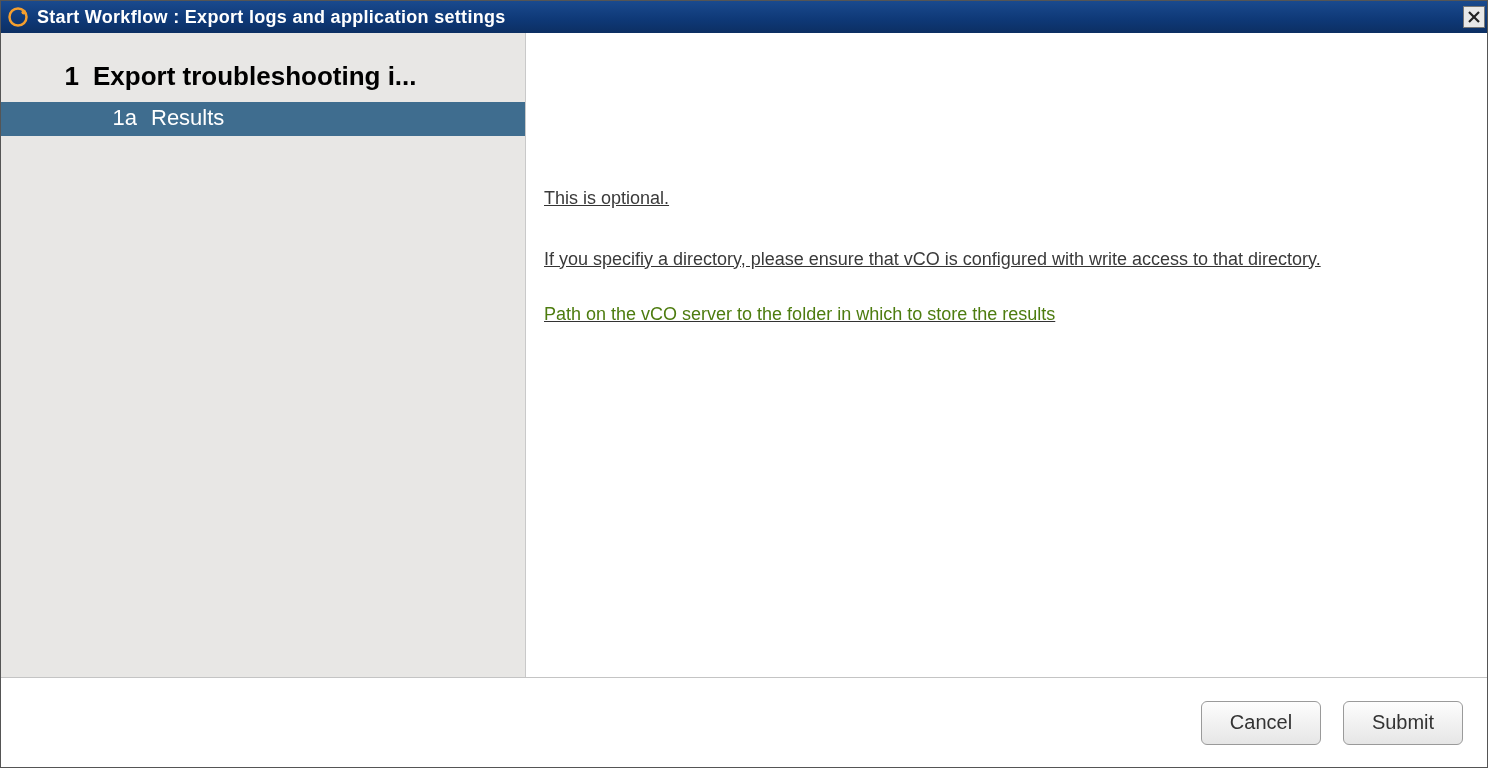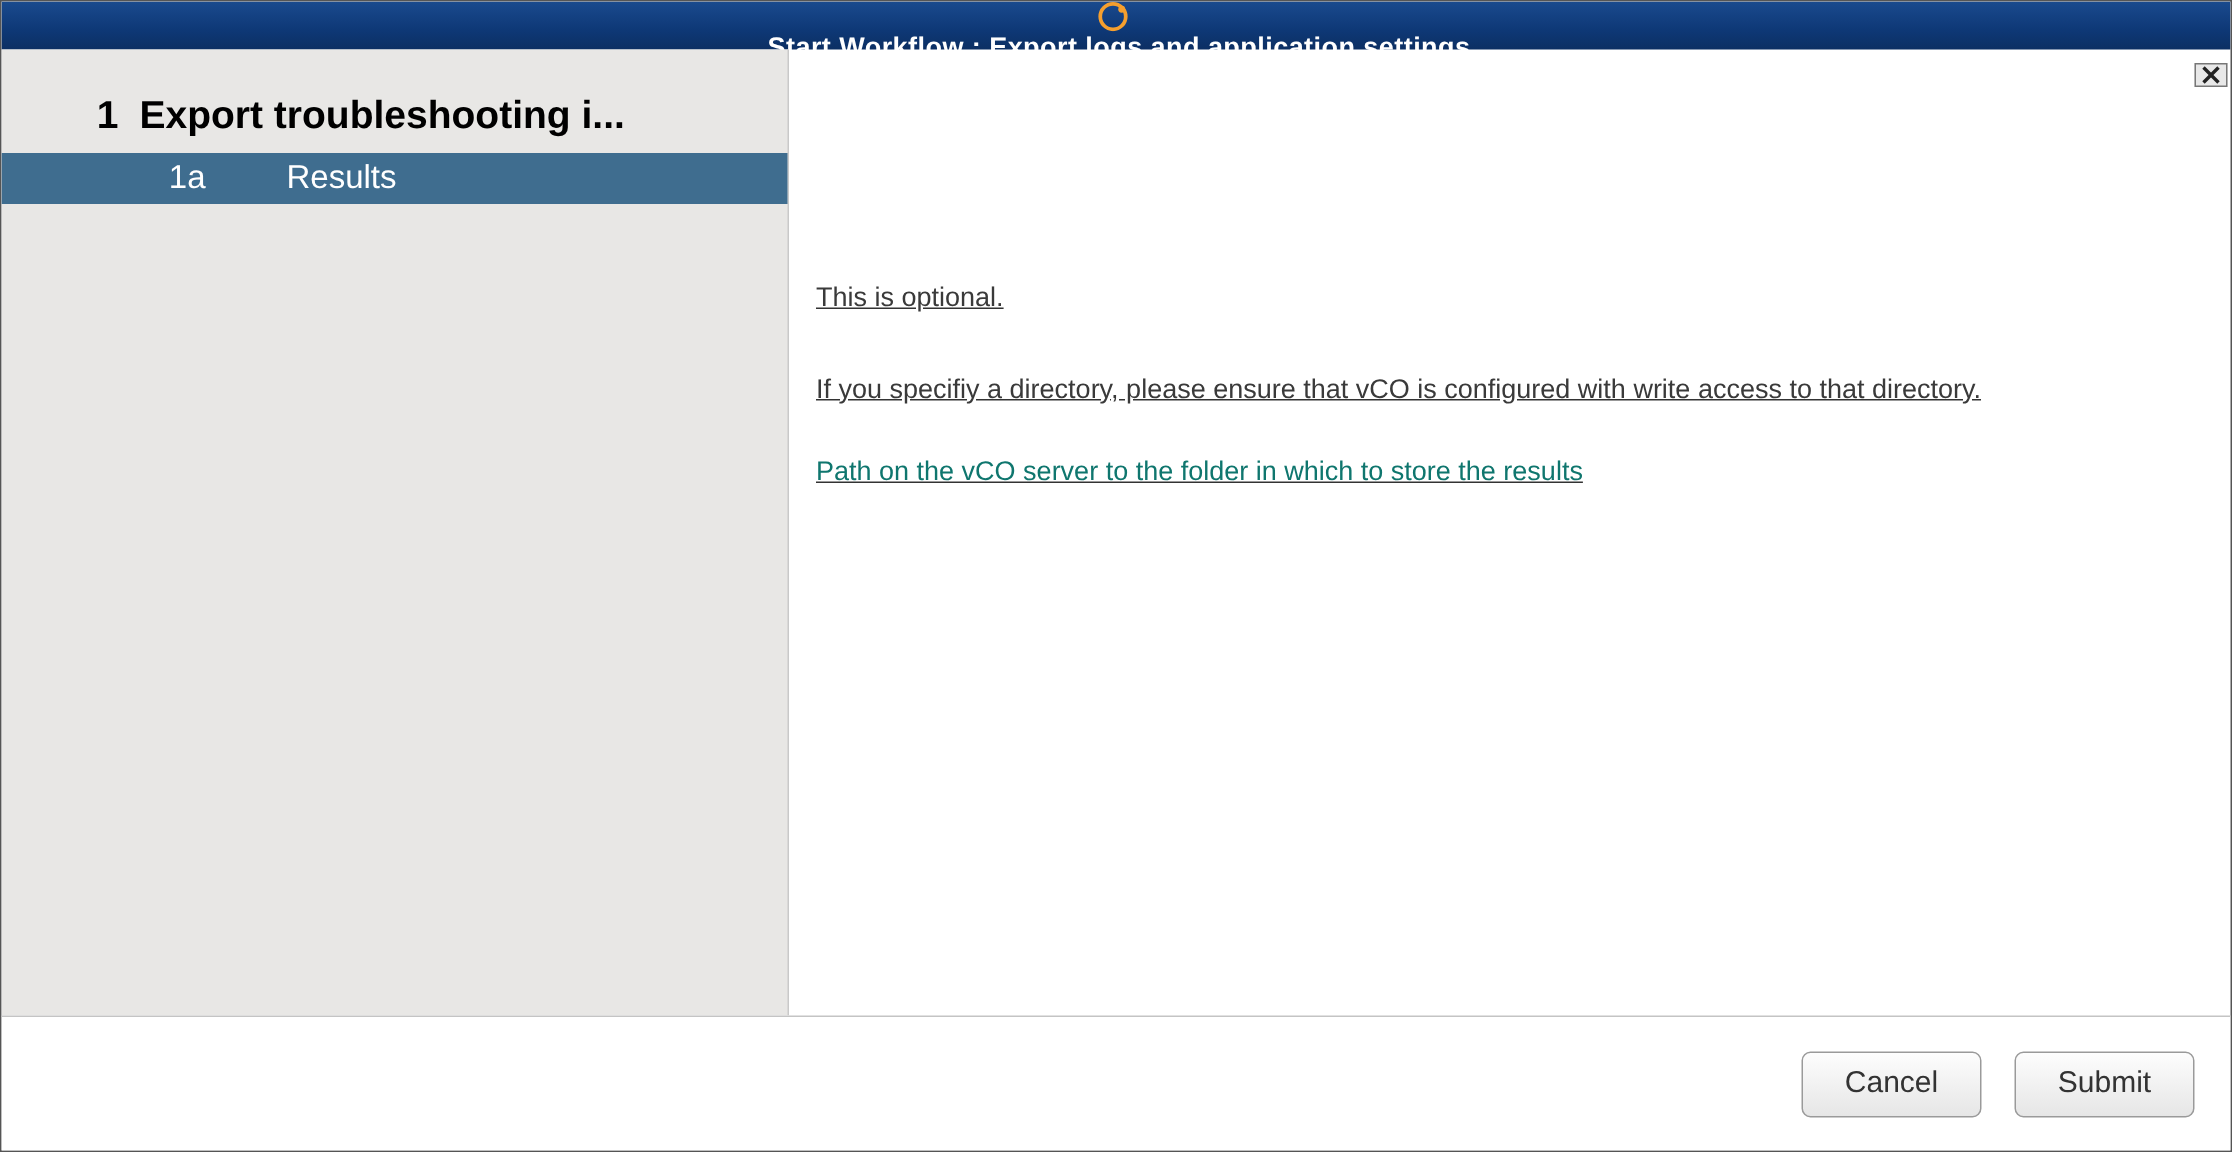--- a/index.html
+++ b/index.html
@@ -17,21 +17,20 @@
     
     .title-bar {
       background: #0f3a7a;
       background: linear-gradient(#1a4a8e 0%, #0e3876 60%, #0c2f63 100%);
       height: 32px;
       display: flex;
       align-items: center;
       padding-left: 6px;
       padding-right: 2px;
       color: #fff;
-      flex-direction: column;
     }
     .title-bar .app-icon {
       width: 22px; height: 22px;
       margin-right: 8px;
       display: flex; align-items: center; justify-content: center;
     }
     .title-bar .app-icon svg { display: block; }
     .title-bar .title-text {
       font-weight: bold;
       font-size: 18px;
@@ -77,21 +76,20 @@
       flex-shrink:0;
     }
     .step-heading .lbl { white-space: nowrap; }
     .substep {
       background: #3f6d8f;
       color: #fff;
       font-size: 22px;
       padding: 3px 0 5px 0;
       display: flex;
       align-items: baseline;
-      gap: 40px;
     }
     .substep .subnum {
       width: 150px;
       text-align: right;
       padding-right: 14px;
       flex-shrink:0;
     }
     .substep .sublbl { }
 
     .content {
@@ -103,21 +101,21 @@
       flex-direction:column;
       text-decoration:underline;
     }
     .content .para {
       margin-bottom: 30px;
       line-height: 1.7;
       color: #3a3a3a;
     }
     .content .field-label {
       margin-bottom: 28px;
-      color: #0f766e;
+      color: #4d7c0f;
     }
     .text-input {
       width: 910px;
       max-width: 100%;
       height: 46px;
       border: 2px solid #999;
       background: #fff;
       padding: 6px 10px;
       font-size: 20px;
       font-family: inherit;

